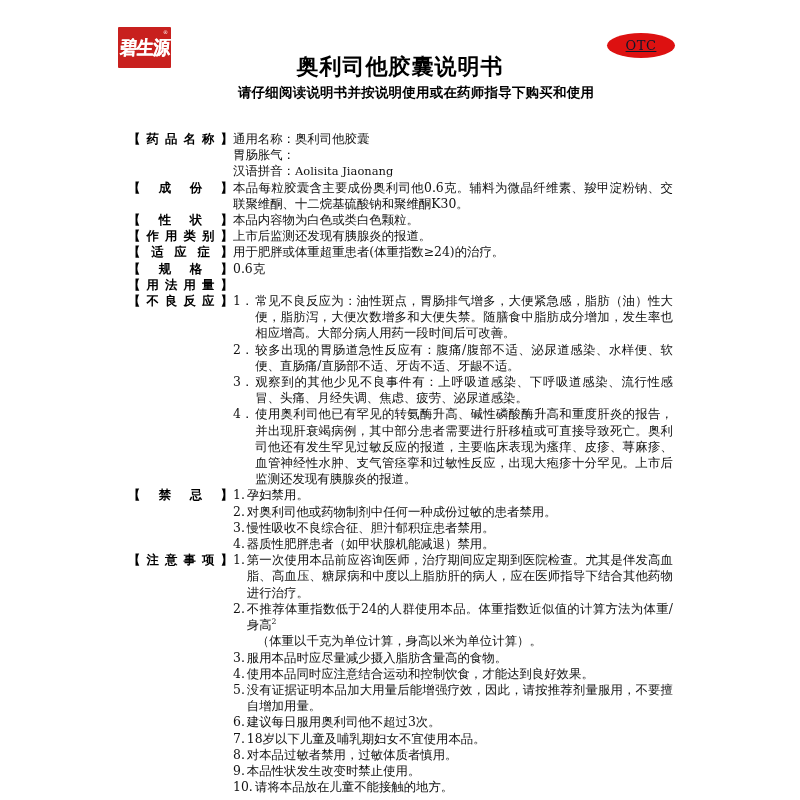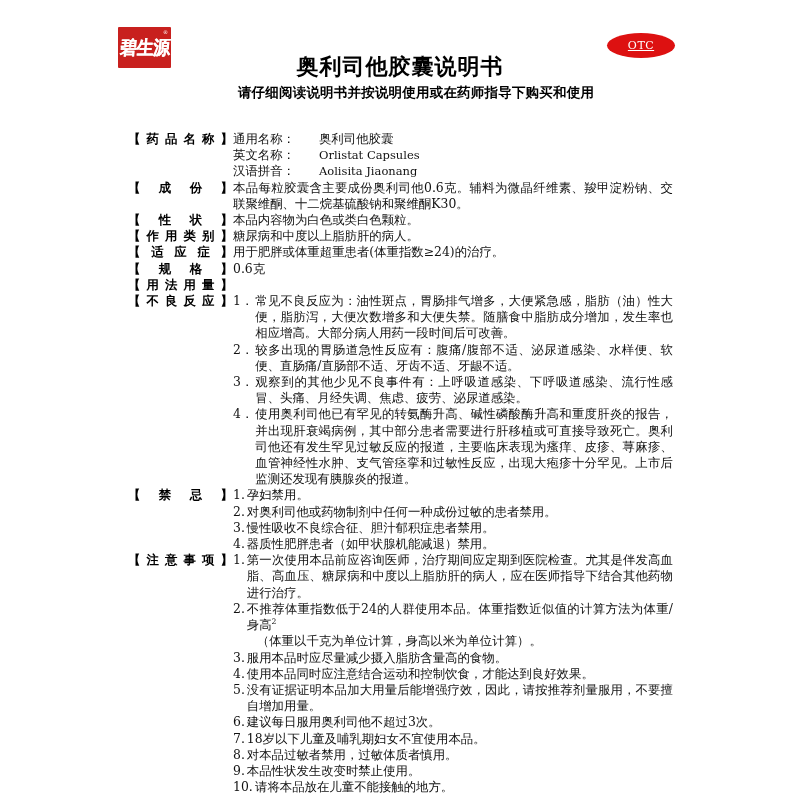--- a/index.html
+++ b/index.html
@@ -62,23 +62,23 @@
     top: 33px;
     width: 68px;
     height: 25px;
     background: #dd1111;
     border-radius: 50%;
     display: flex;
     align-items: center;
     justify-content: center;
   }
   .otc-badge-text {
-    color: #ffffff;
-    font-family: "DejaVu Serif", "Liberation Serif", serif;
-    font-size: 11px;
+    color: #0f172a;
+    font-family: "DejaVu Serif", "Liberation Serif", serif;
+    font-size: 13px;
     line-height: 1;
     letter-spacing: 0.5px;
     text-decoration: underline;
   }
 
   .doc-title {
     position: absolute;
     left: 0;
     top: 52px;
     width: 800px;
@@ -144,21 +144,20 @@
   .kv-row {
     display: flex;
     line-height: 16.2px;
   }
   .kv-key {
     flex: 0 0 58px;
     white-space: nowrap;
   }
   .kv-val {
     flex: 1 1 auto;
-    margin-left: 24px;
   }
   .kv-val.latin {
     font-family: "DejaVu Serif", "Liberation Serif", serif;
     font-size: 11.5px;
   }
   .numbered-item {
     display: flex;
     line-height: 16.2px;
     text-align: justify;
   }
@@ -204,22 +203,21 @@
   <div class="section">
     <div class="section-label">
       <span class="lbl-inner">【<span>药</span><span>品</span><span>名</span><span>称</span>】</span>
     </div>
     <div class="section-content">
       <div class="kv-row">
         <span class="kv-key">通用名称：</span>
         <span class="kv-val">奥利司他胶囊</span>
       </div>
       <div class="kv-row">
-        <span class="kv-key">英文名称：</span>
-        <span class="kv-val latin">Orlistat Capsules</span>
+        <span class="kv-key">胃肠胀气：</span>
       </div>
       <div class="kv-row">
         <span class="kv-key">汉语拼音：</span>
         <span class="kv-val latin">Aolisita Jiaonang</span>
       </div>
     </div>
   </div>
 
   <div class="section">
     <div class="section-label">
@@ -232,21 +230,21 @@
     <div class="section-label">
       <span class="lbl-inner">【<span>性</span><span>状</span>】</span>
     </div>
     <div class="section-content">本品内容物为白色或类白色颗粒。</div>
   </div>
 
   <div class="section">
     <div class="section-label">
       <span class="lbl-inner">【<span>作</span><span>用</span><span>类</span><span>别</span>】</span>
     </div>
-    <div class="section-content">糖尿病和中度以上脂肪肝的病人。</div>
+    <div class="section-content">上市后监测还发现有胰腺炎的报道。</div>
   </div>
 
   <div class="section">
     <div class="section-label">
       <span class="lbl-inner">【<span>适</span><span>应</span><span>症</span>】</span>
     </div>
     <div class="section-content">用于肥胖或体重超重患者(体重指数≥24)的治疗。</div>
   </div>
 
   <div class="section">

